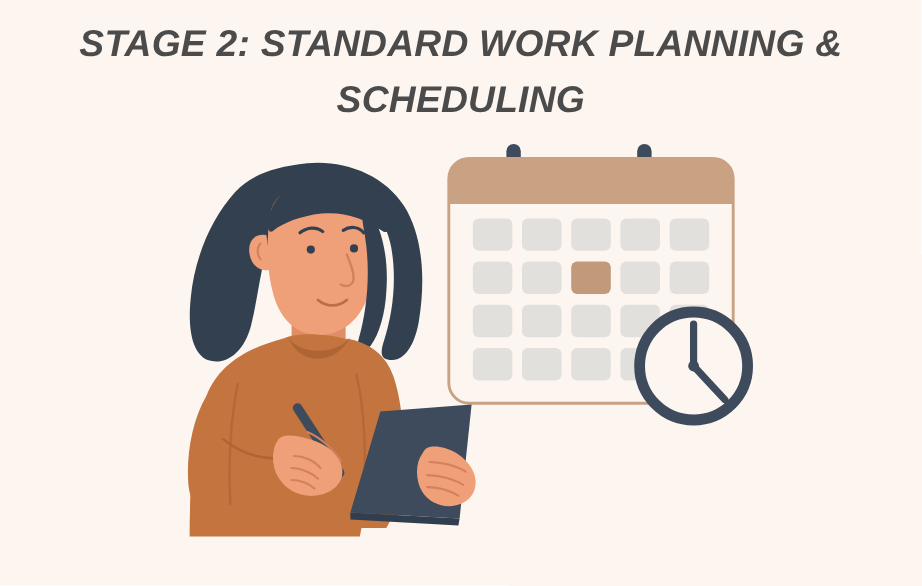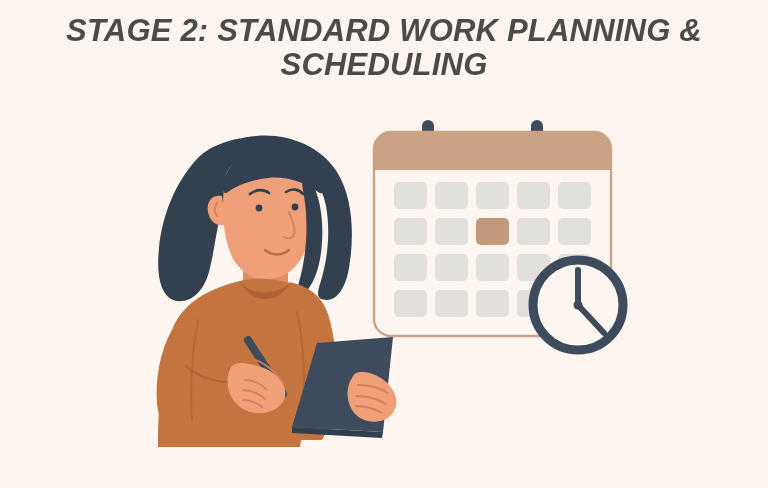--- a/index.html
+++ b/index.html
@@ -16,21 +16,21 @@
     font-family: "Liberation Sans", sans-serif;
   }
   #title {
     position: absolute;
     top: 14px;
     left: 0;
     width: 768px;
     text-align: center;
     font-family: "Liberation Sans", sans-serif;
     font-size: 31px;
-    line-height: 34px;
+    line-height: 46px;
     font-weight: bold;
     font-style: italic;
     letter-spacing: 0.2px;
     color: #4B4B4B;
     white-space: pre-line;
   }
   #art {
     position: absolute;
     top: 0;
     left: 0;

